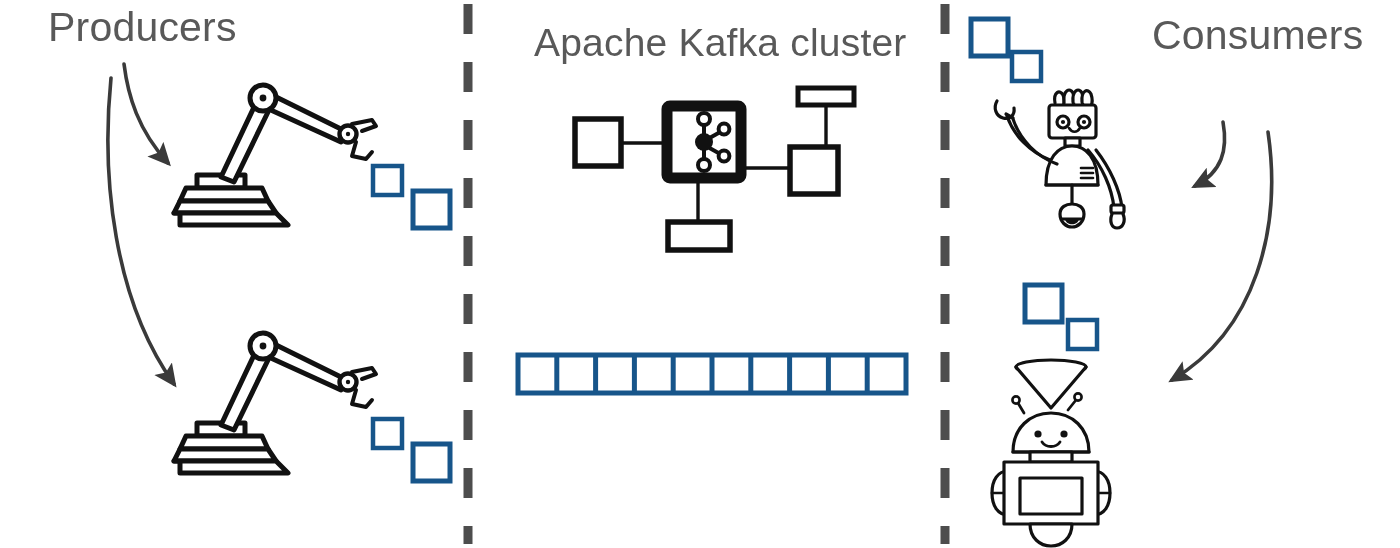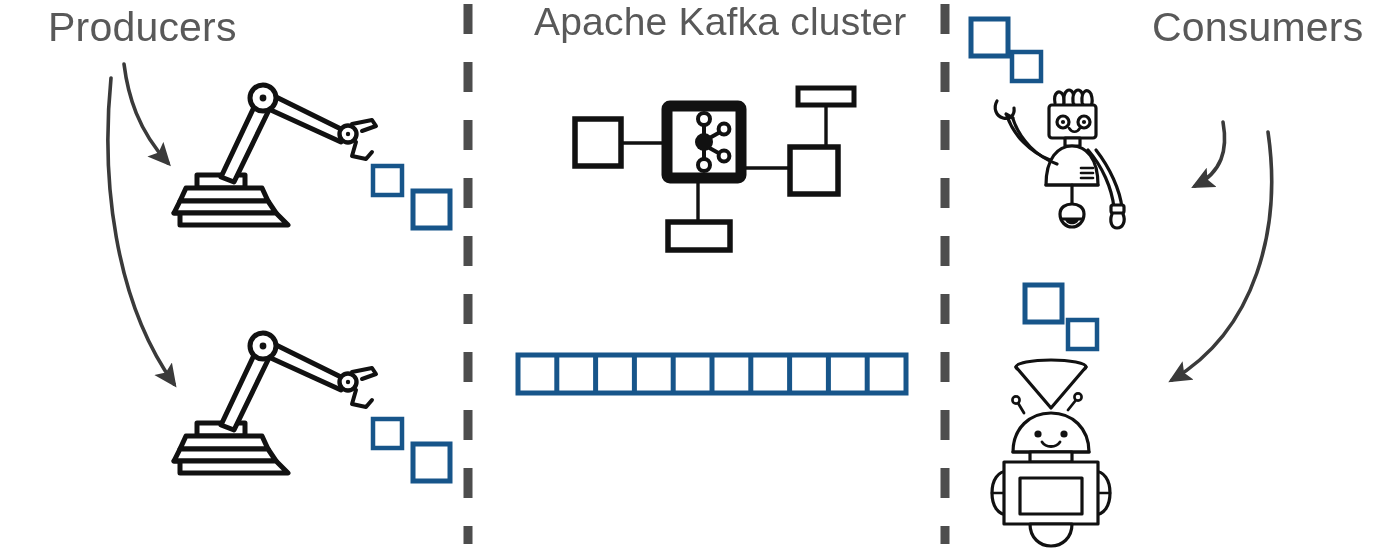--- a/index.html
+++ b/index.html
@@ -23,22 +23,22 @@
   }
   .label-text {
     position: absolute;
     color: #595959;
     font-family: "Liberation Sans", sans-serif;
     font-weight: 400;
     white-space: nowrap;
     letter-spacing: 0.2px;
   }
   #producers-label { left: 48px; top: 4px;  font-size: 41px; }
-  #cluster-label   { left: 534px; top: 0;  font-size: 39px; }
-  #consumers-label { left: 1152px; top: 4px; font-size: 41px; }
+  #cluster-label   { left: 534px; top: 21px;  font-size: 39px; }
+  #consumers-label { left: 1152px; top: 12px; font-size: 41px; }
   #messages-label  { left: 742px; top: 406px; font-size: 39px; }
 </style>
 </head>
 <body>
 
 <div id="stage">
 
   <svg viewBox="0 0 1400 548" xmlns="http://www.w3.org/2000/svg">
 
     <defs>

